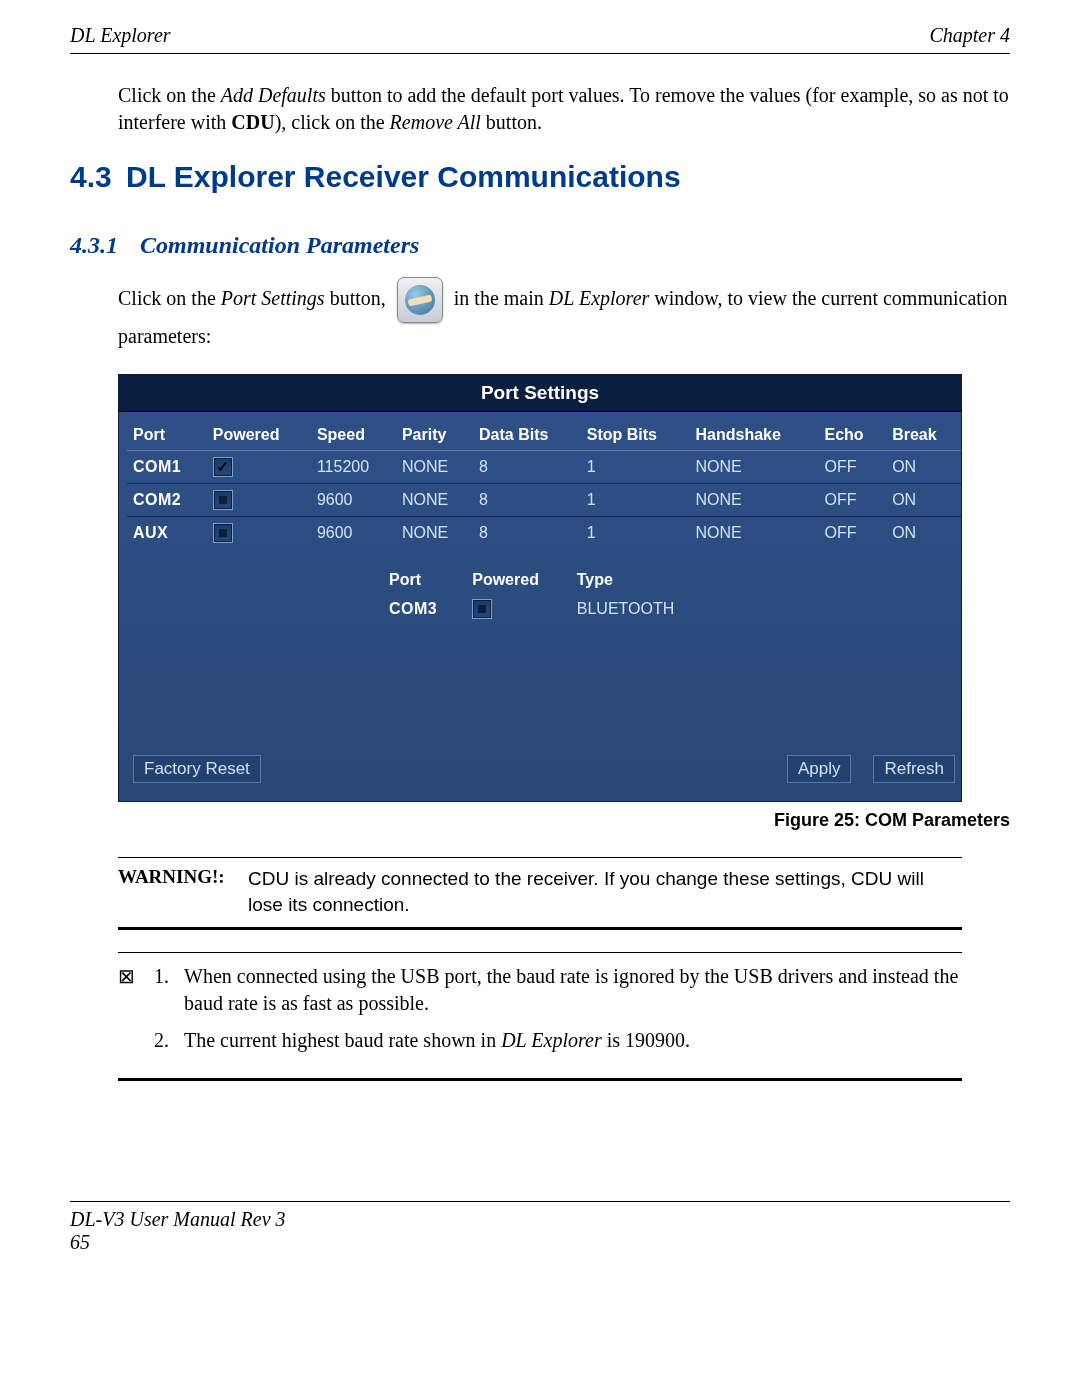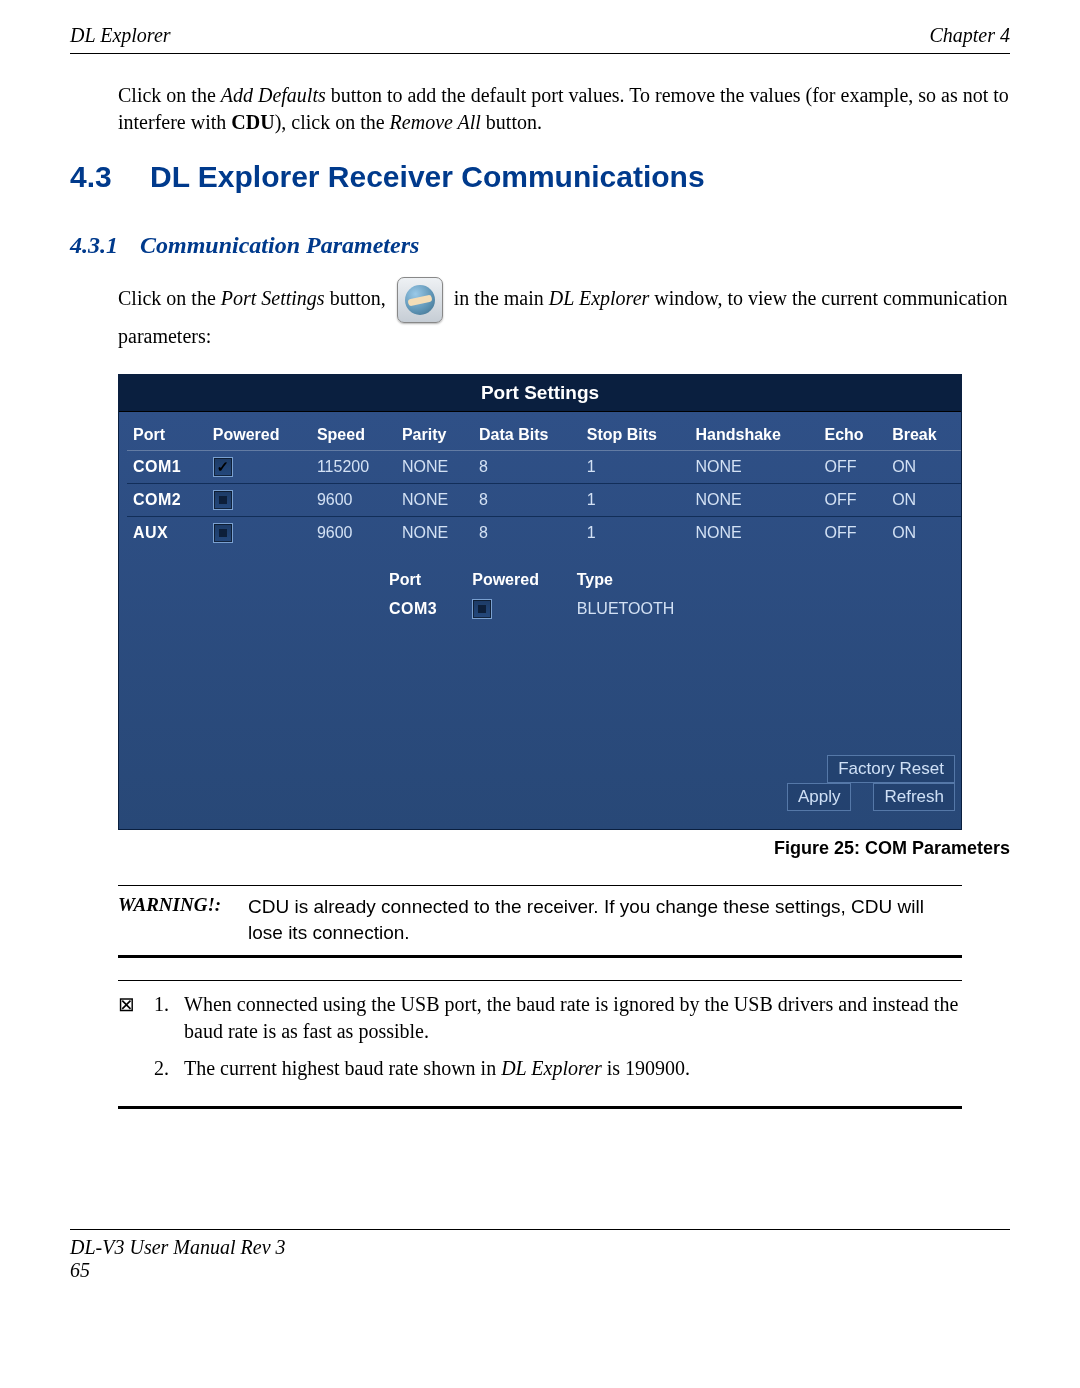--- a/index.html
+++ b/index.html
@@ -32,21 +32,20 @@
   .intro-para .i { font-style: italic; }
   .intro-para .b { font-weight: bold; }
   .section-row {
     display: flex;
     align-items: center;
     color: #003a8c;
     font-family: Arial, Helvetica, sans-serif;
     font-weight: bold;
     font-size: 30px;
     margin-bottom: 24px;
-    gap: 24px;
   }
   .section-num { width: 56px; }
   .subsection-row {
     display: flex;
     align-items: baseline;
     color: #003a8c;
     font-family: Liberation Serif, serif;
     font-weight: bold;
     font-style: italic;
     font-size: 24px;
@@ -181,21 +180,20 @@
     display:flex;
     justify-content:center;
     margin-top:2px;
     margin-bottom:130px;
   }
   .ps-footer {
     display: flex;
     justify-content: space-between;
     align-items: flex-end;
     padding: 0 6px 6px 6px;
-    flex-direction: column;
   }
   .ps-btn {
     color: #cfe0f6;
     font-size: 17px;
     padding: 3px 10px;
     border: 1px solid #5578a8;
     background: rgba(10,30,60,0.15);
     cursor: pointer;
   }
   .ps-footer-right { display:flex; gap:22px;}
@@ -212,21 +210,20 @@
     border-top: 1.5px solid #000;
     border-bottom: 3px solid #000;
     padding: 8px 0 10px 0;
     font-family: Arial, Helvetica, sans-serif;
     font-size: 19px;
   }
   .warn-row { display:flex; }
   .warn-label {
     font-family:"Times New Roman",Times,serif;
     font-weight: bold;
-    font-style: italic;
     width: 130px;
     flex-shrink: 0;
   }
   .warn-label::before {
     content:"";
     display:block;
     border-top:1.5px solid #000;
     margin-bottom:8px;
     margin-top:-9px;
   }

